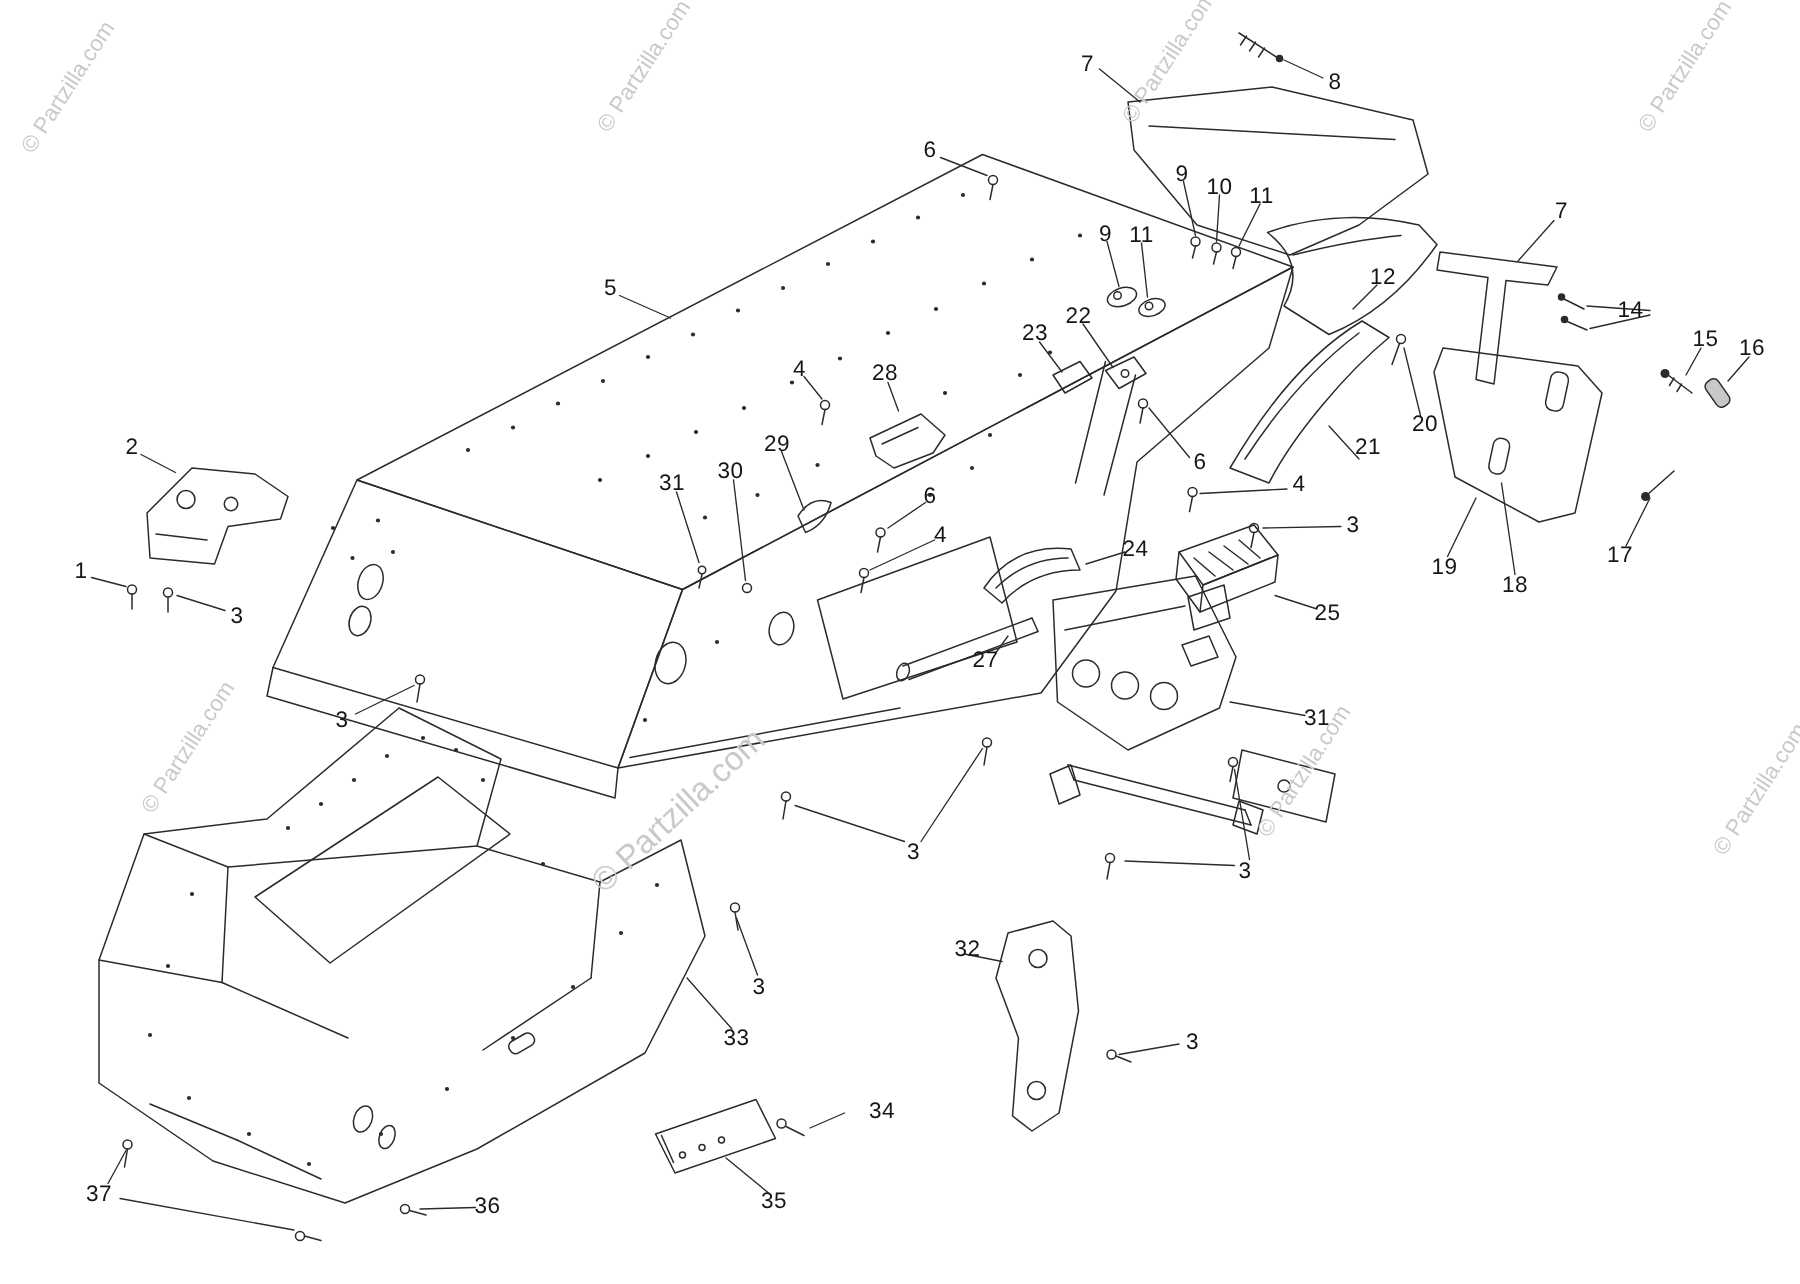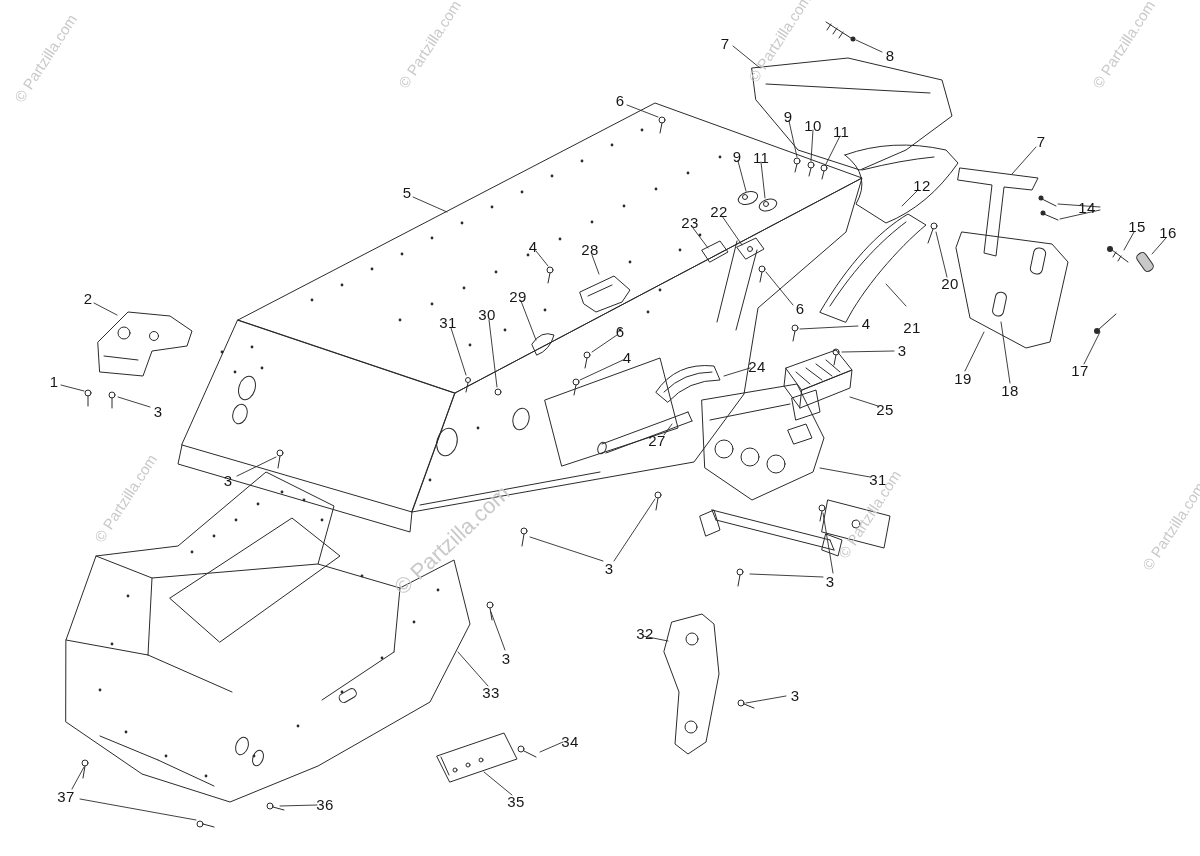--- a/index.html
+++ b/index.html
@@ -401,21 +401,21 @@
       <span class="callout" style="left: 719px; top: 211px;">22</span>
       <span class="callout" style="left: 690px; top: 222px;">23</span>
       <span class="callout" style="left: 1137px; top: 226px;">15</span>
       <span class="callout" style="left: 1168px; top: 232px; text-align: center;">16</span>
       <span class="callout" style="left: 533px; top: 246px;">4</span>
       <span class="callout" style="left: 590px; top: 249px;">28</span>
       <span class="callout" style="left: 950px; top: 283px;">20</span>
       <span class="callout" style="left: 88px; top: 298px;">2</span>
       <span class="callout" style="left: 518px; top: 296px;">29</span>
       <span class="callout" style="left: 800px; top: 308px;">6</span>
-      <span class="callout" style="left: 912px; top: 327px;">21</span>
+      <span class="callout" style="left: 912px; top: 298px;">21</span>
       <span class="callout" style="left: 487px; top: 314px;">30</span>
       <span class="callout" style="left: 448px; top: 322px;">31</span>
       <span class="callout" style="left: 866px; top: 323px;">4</span>
       <span class="callout" style="left: 620px; top: 331px;">6</span>
       <span class="callout" style="left: 902px; top: 350px;">3</span>
       <span class="callout" style="left: 627px; top: 357px;">4</span>
       <span class="callout" style="left: 757px; top: 366px;">24</span>
       <span class="callout" style="left: 1080px; top: 370px;">17</span>
       <span class="callout" style="left: 963px; top: 378px;">19</span>
       <span class="callout" style="left: 54px; top: 381px;">1</span>
@@ -424,21 +424,21 @@
       <span class="callout" style="left: 158px; top: 411px;">3</span>
       <span class="callout" style="left: 657px; top: 440px;">27</span>
       <span class="callout" style="left: 228px; top: 480px;">3</span>
       <span class="callout" style="left: 878px; top: 479px;">31</span>
       <span class="callout" style="left: 609px; top: 568px;">3</span>
       <span class="callout" style="left: 830px; top: 581px;">3</span>
       <span class="callout" style="left: 635px; top: 633px; margin-left: 10px;">32</span>
       <span class="callout" style="left: 506px; top: 658px;">3</span>
       <span class="callout" style="left: 491px; top: 692px;">33</span>
       <span class="callout" style="left: 795px; top: 695px;">3</span>
-      <span class="callout" style="left: 570px; top: 741px;">34</span>
+      <span class="callout" style="left: 588px; top: 741px;">34</span>
       <span class="callout" style="left: 516px; top: 801px;">35</span>
       <span class="callout" style="left: 325px; top: 804px;">36</span>
       <span class="callout" style="left: 66px; top: 796px;">37</span>
     </div>
 
   <div class="layer">
       <span class="watermark" style="left: 18px; top: 92px; font-size: 15px; transform: rotate(-57deg);">© Partzilla.com</span>
       <span class="watermark" style="left: 402px; top: 78px; font-size: 15px; transform: rotate(-57deg);">© Partzilla.com</span>
       <span class="watermark" style="left: 752px; top: 72px; font-size: 15px; transform: rotate(-57deg);">© Partzilla.com</span>
       <span class="watermark" style="left: 1096px; top: 78px; font-size: 15px; transform: rotate(-57deg);">© Partzilla.com</span>

